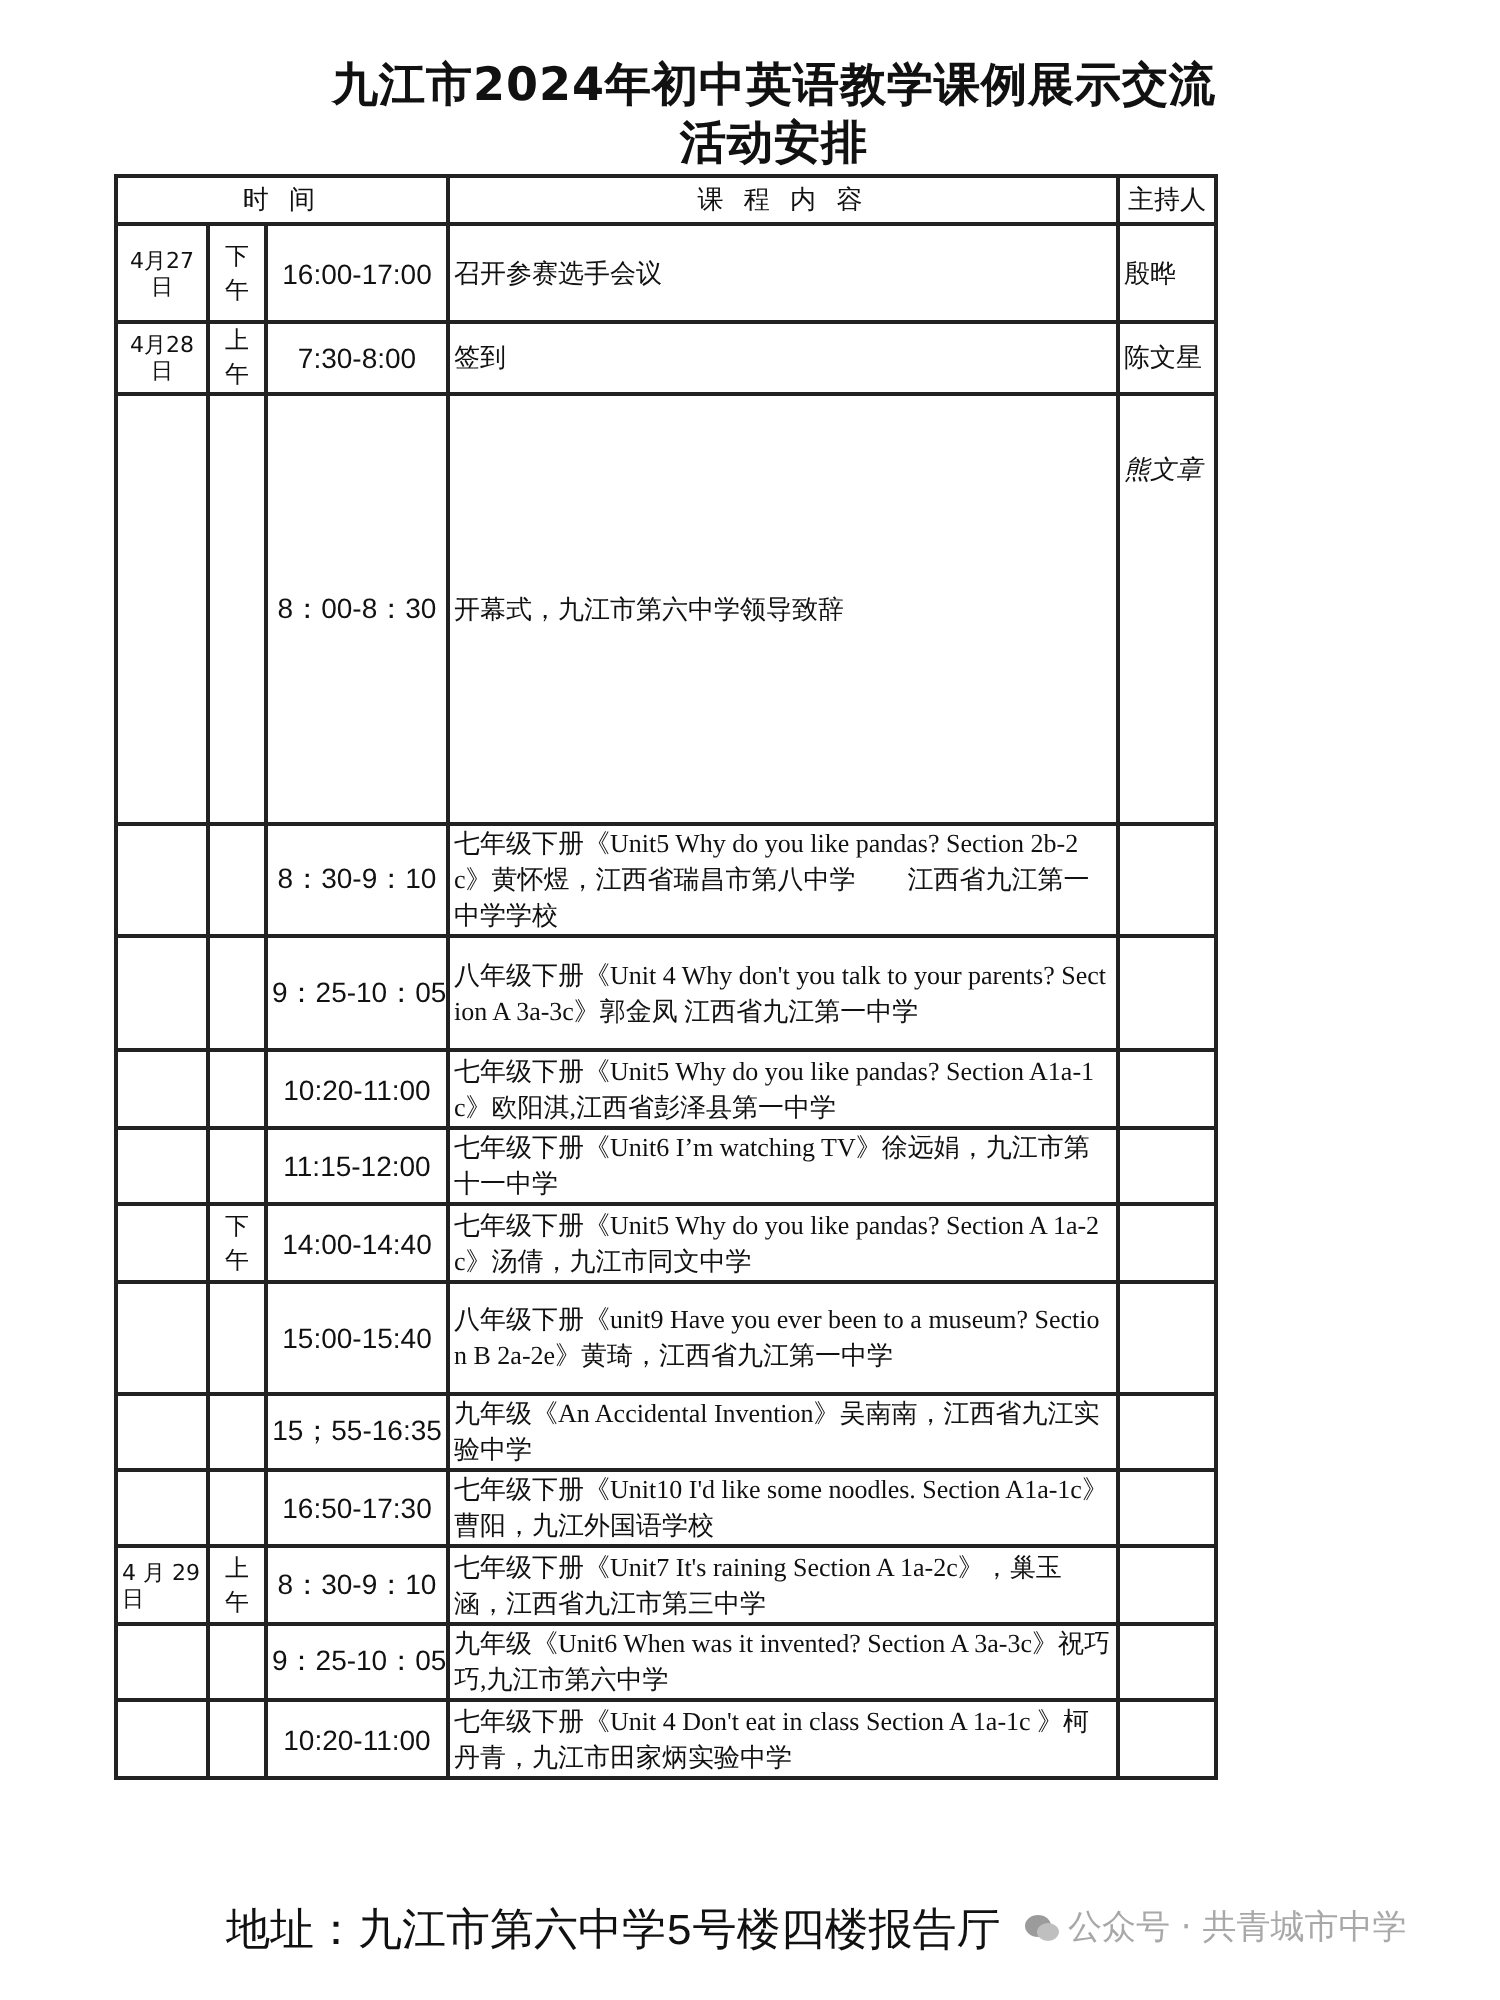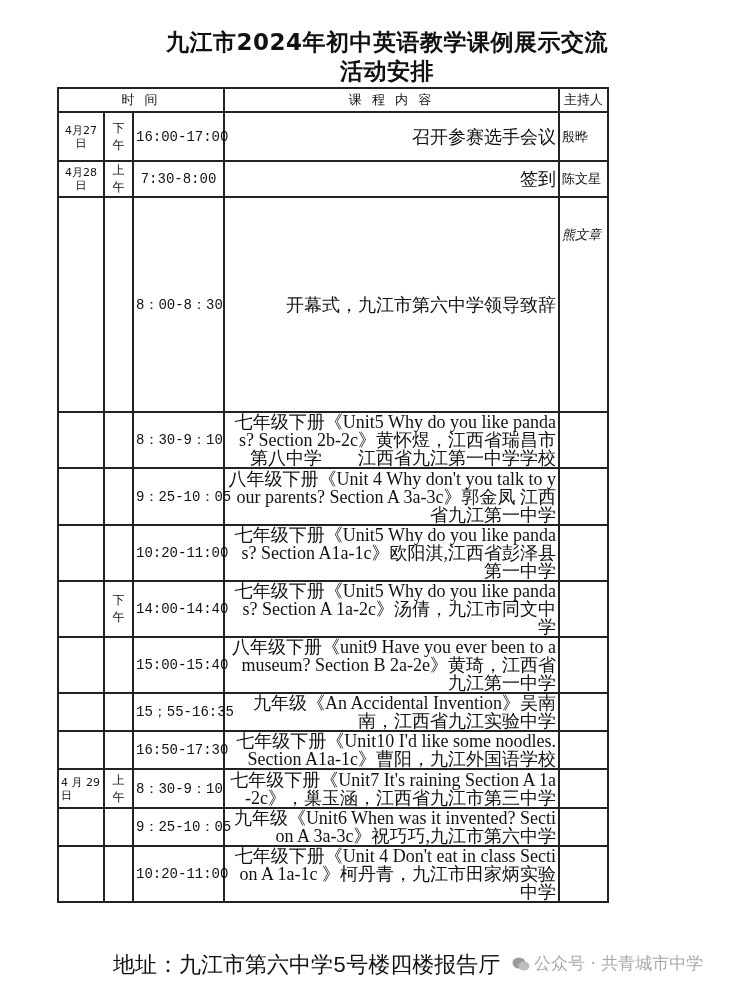--- a/index.html
+++ b/index.html
@@ -11,24 +11,24 @@
   .title.l1 { top: 27px; left: 12px; }
   .title.l2 { top: 56px; left: 12px; }
   table.sched { position: absolute; left: 57px; top: 87px; width: 550px;
                 border-collapse: collapse; table-layout: fixed; }
   table.sched td, table.sched th { border: 2px solid #222; padding: 0 2px; vertical-align: middle; }
   th { font-weight: normal; font-size: 13px; height: 22px; letter-spacing: 3px; margin-left: 40px; }
   th.host { letter-spacing: 0; font-size: 13px; }
   td.date { font-size: 11px; text-align: center; line-height: 13px; padding: 0 1px; }
   td.date.left { text-align: left; margin-top: 33px; }
   td.period { font-size: 12px; text-align: center; padding: 0 1px; }
-  td.time { font-family: Liberation Mono, monospace; font-size: 14px; text-align: center;
+  td.time { font-family: Liberation Sans, sans-serif; font-size: 14px; text-align: center;
             white-space: nowrap; padding: 0 1px; }
-  td.content { font-family: "Liberation Serif", "DejaVu Sans", serif; font-size: 18px;
-               line-height: 18px; padding: 0 1px; word-break: break-all; text-align: right; }
+  td.content { font-family: "Liberation Serif", "DejaVu Sans", serif; font-size: 13px;
+               line-height: 18px; padding: 0 1px; word-break: break-all; }
   td.host { font-size: 13px; text-align: left; padding: 0 1px; }
   td.host.top { vertical-align: top; padding-top: 28px; font-style: italic; }
   .addr { position: absolute; left: 113px; top: 950px; font-size: 22px; color: #111;
           font-family: Liberation Mono, monospace; }
   .watermark { position: absolute; left: 512px; top: 952px; font-size: 17px; color: #9a9a9a;
                display: flex; align-items: center; gap: 4px; opacity: 0.85; }
   .wm-icon { width: 18px; height: 16px; display: inline-block; }
 </style>
 </head>
 <body>
@@ -87,20 +87,27 @@
       <td class="content">八年级下册《Unit 4 Why don't you talk to your parents? Section A 3a-3c》郭金凤 江西省九江第一中学</td>
       <td class="host"></td>
     </tr>
     <tr style="height:39px">
       <td class="date"></td>
       <td class="period"></td>
       <td class="time">10:20-11:00</td>
       <td class="content">七年级下册《Unit5 Why do you like pandas? Section A1a-1c》欧阳淇,江西省彭泽县第一中学</td>
       <td class="host"></td>
     </tr>
+    <tr style="height:38px">
+      <td class="date"></td>
+      <td class="period"></td>
+      <td class="time">11:15-12:00</td>
+      <td class="content">七年级下册《Unit6 I’m watching TV》徐远娟，九江市第十一中学</td>
+      <td class="host"></td>
+    </tr>
     <tr style="height:39px">
       <td class="date"></td>
       <td class="period">下午</td>
       <td class="time">14:00-14:40</td>
       <td class="content">七年级下册《Unit5 Why do you like pandas? Section A 1a-2c》汤倩，九江市同文中学</td>
       <td class="host"></td>
     </tr>
     <tr style="height:56px">
       <td class="date"></td>
       <td class="period"></td>

